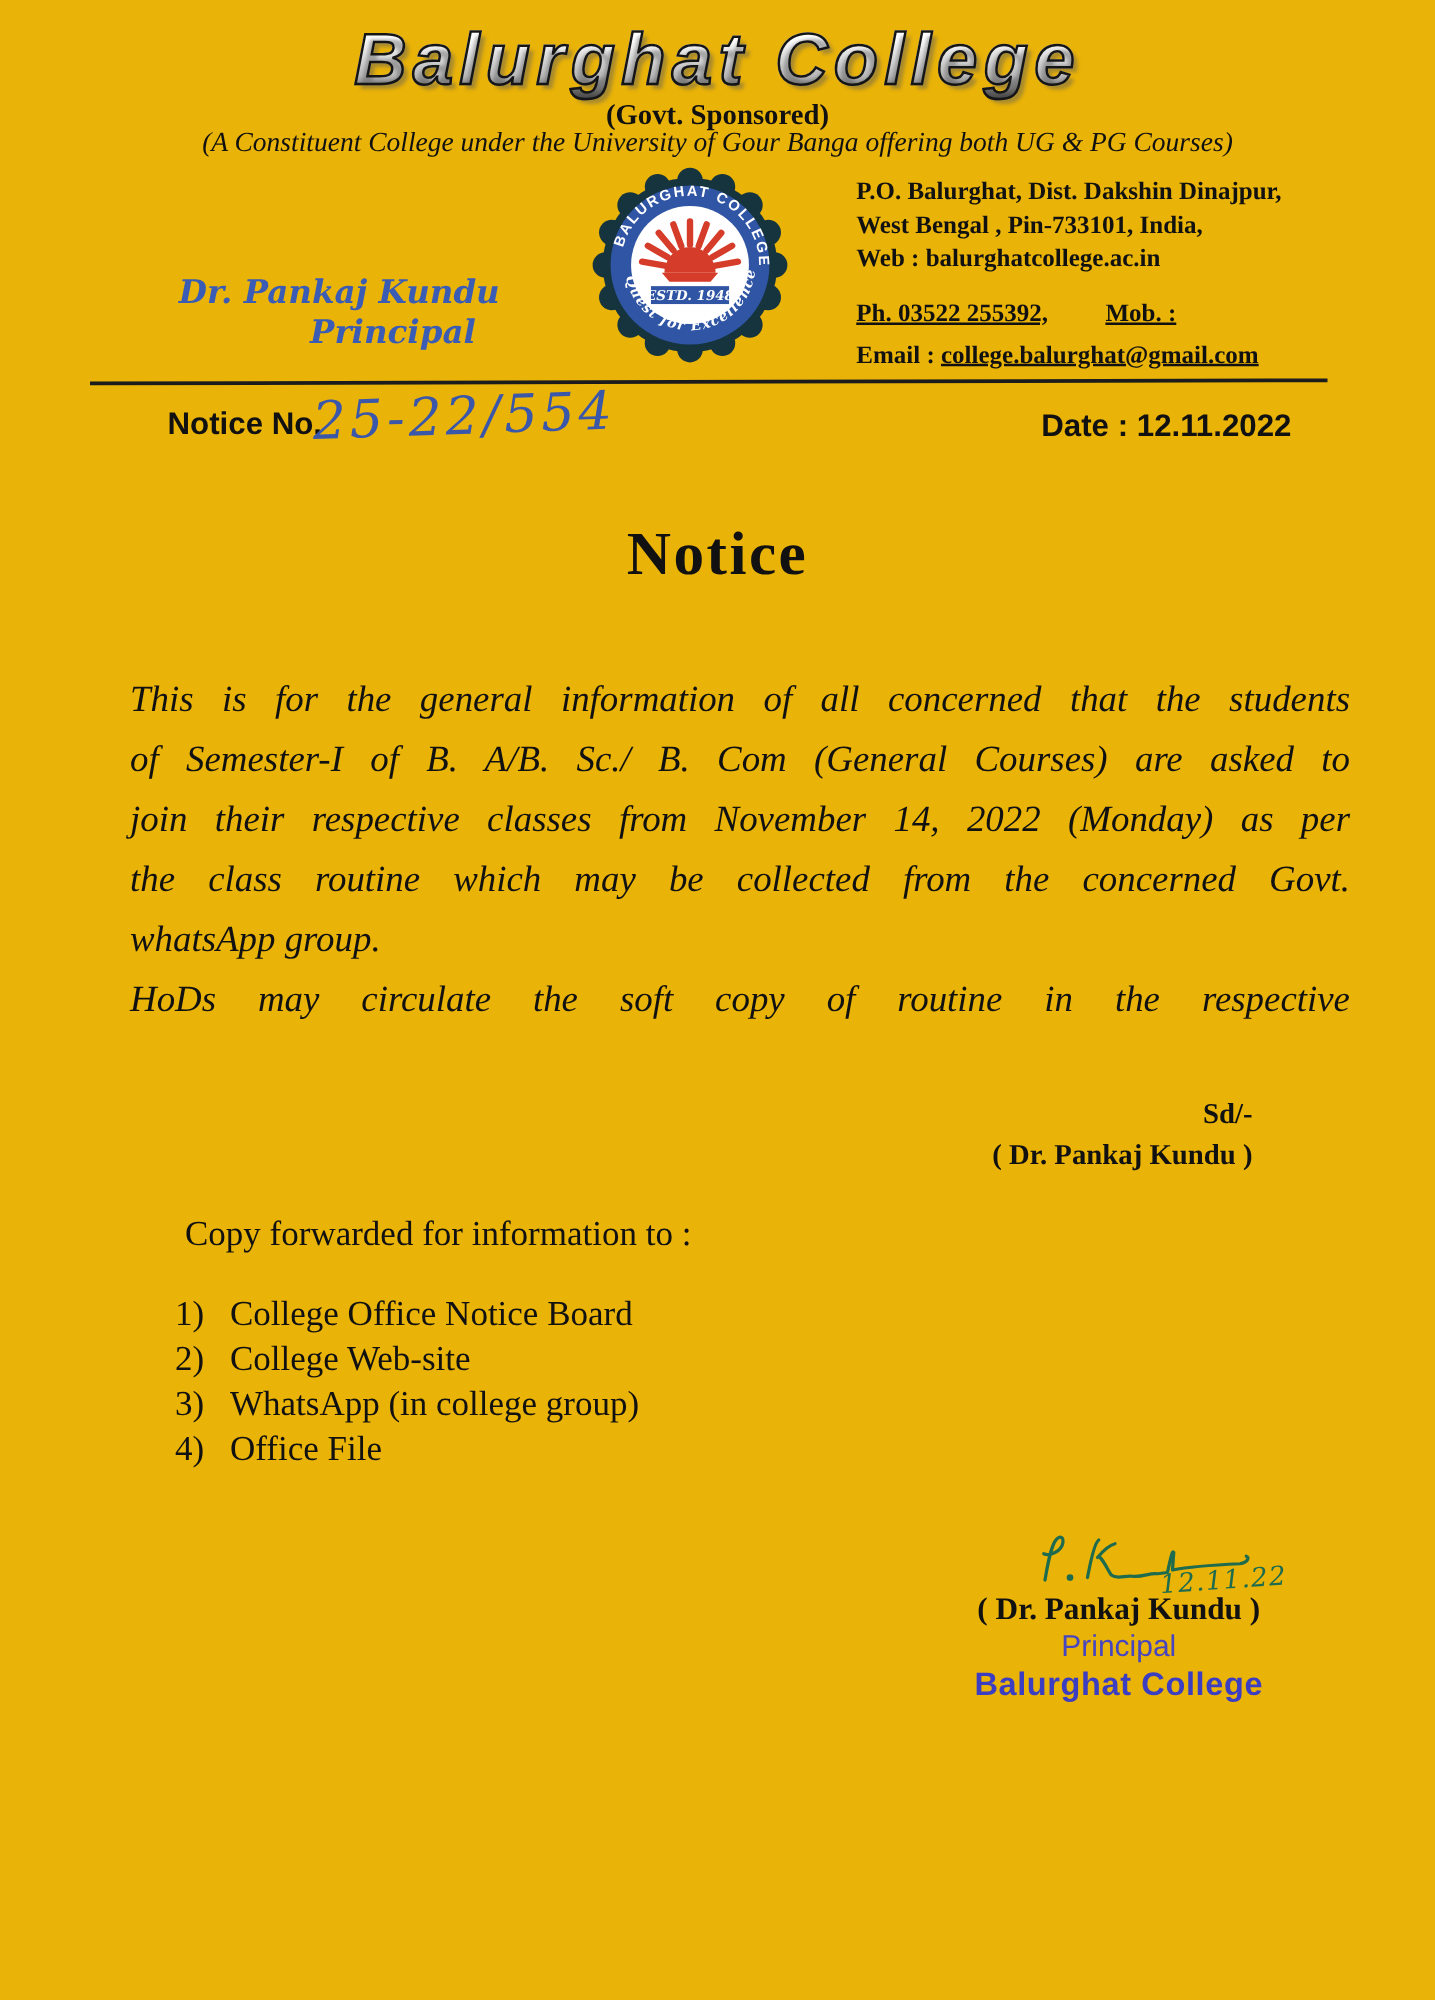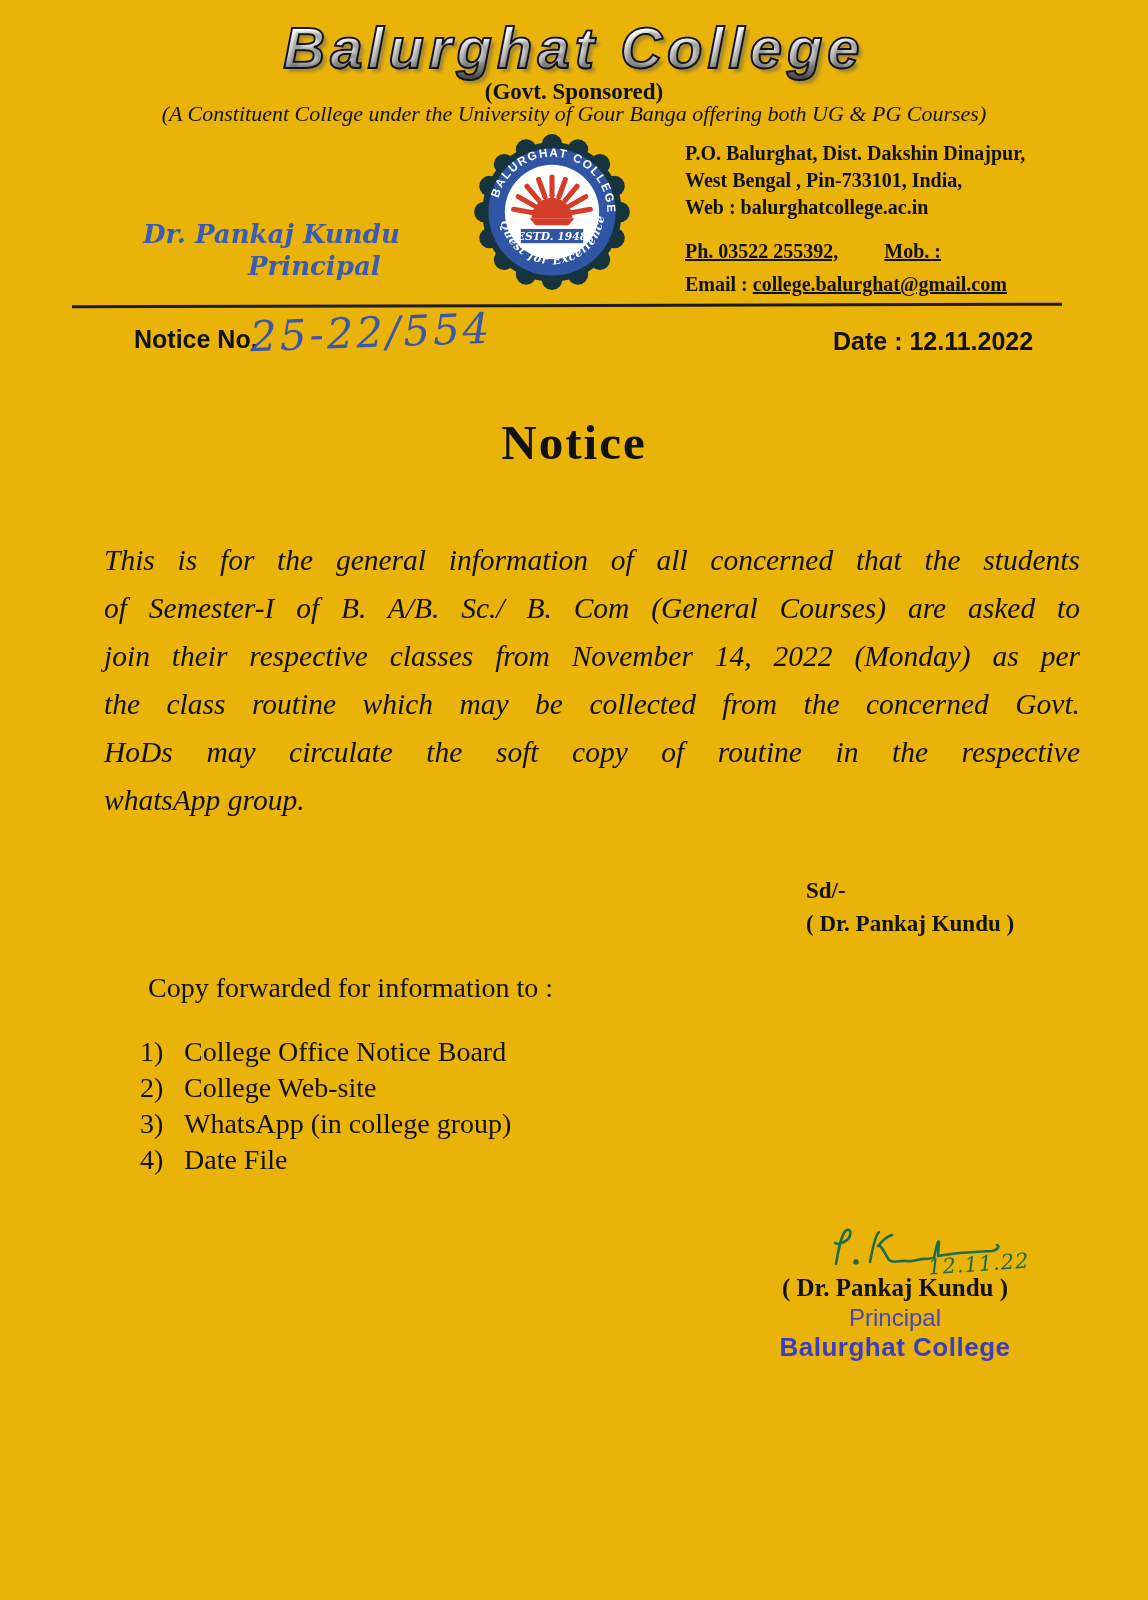--- a/index.html
+++ b/index.html
@@ -78,22 +78,22 @@
     font-size:49px;font-weight:bold;letter-spacing:2px;
   }
   .body-block{
     position:absolute;left:104px;top:536px;width:976px;
     font-size:29.5px;line-height:48px;
   }
   .body-line{text-align:justify;text-align-last:justify;font-style:italic;}
   .body-line.last{text-align:left;text-align-last:left;}
   
   .sd-block{
-    position:absolute;left:806px;top:874px;width:240px;
-    text-align:left;font-weight:bold;
+    position:absolute;left:762px;top:874px;width:240px;
+    text-align:right;font-weight:bold;
     font-size:23px;line-height:33px;
   }
   
   .copy-heading{
     position:absolute;left:104px;top:972px;
     font-size:28px;
     margin-left:44px;
   }
   .copy-list{
     position:absolute;left:140px;top:1034px;
@@ -209,22 +209,22 @@
   <div class="notice-no-value">25-22/554</div>
   <div class="date-line">Date : 12.11.2022</div>
 
   <div class="notice-title">Notice</div>
 
   <div class="body-block">
     <div class="body-line">This is for the general information of all concerned that the students</div>
     <div class="body-line">of  Semester-I of B. A/B. Sc./ B. Com (General Courses) are asked to</div>
     <div class="body-line">join their respective classes from November 14, 2022 (Monday) as per</div>
     <div class="body-line">the class routine which may be collected from the concerned Govt.</div>
+    <div class="body-line last">whatsApp group.</div>
     <div class="body-line">HoDs may circulate the soft copy of routine in the respective</div>
-    <div class="body-line last">whatsApp group.</div>
   </div>
 
   <div class="sd-block">
     <div>Sd/-</div>
     <div>( Dr. Pankaj Kundu )</div>
   </div>
 
   <div class="copy-heading">Copy forwarded for information to :</div>
   <div class="copy-list">
     <div class="copy-item">
@@ -234,21 +234,21 @@
     <div class="copy-item">
       <span class="copy-num">2)</span>
       <span>College Web-site</span>
     </div>
     <div class="copy-item">
       <span class="copy-num">3)</span>
       <span>WhatsApp (in college group)</span>
     </div>
     <div class="copy-item">
       <span class="copy-num">4)</span>
-      <span>Date File</span>
+      <span>Office File</span>
     </div>
   </div>
 
   <div class="sign-scribble">
     <svg width="200" height="56" viewBox="0 0 200 56">
       <g fill="none" stroke="#1e6b4e" stroke-width="2.6" stroke-linecap="round" stroke-linejoin="round">
         <path d="M14,44 C17,26 20,12 25,10 C30,8 30,18 22,22 C18,24 15,24 13,23"></path>
         <circle cx="34" cy="42" r="1.4" fill="#1e6b4e"></circle>
         <path d="M48,42 C51,26 54,14 57,12"></path>
         <path d="M56,26 C61,20 66,16 70,15"></path>

